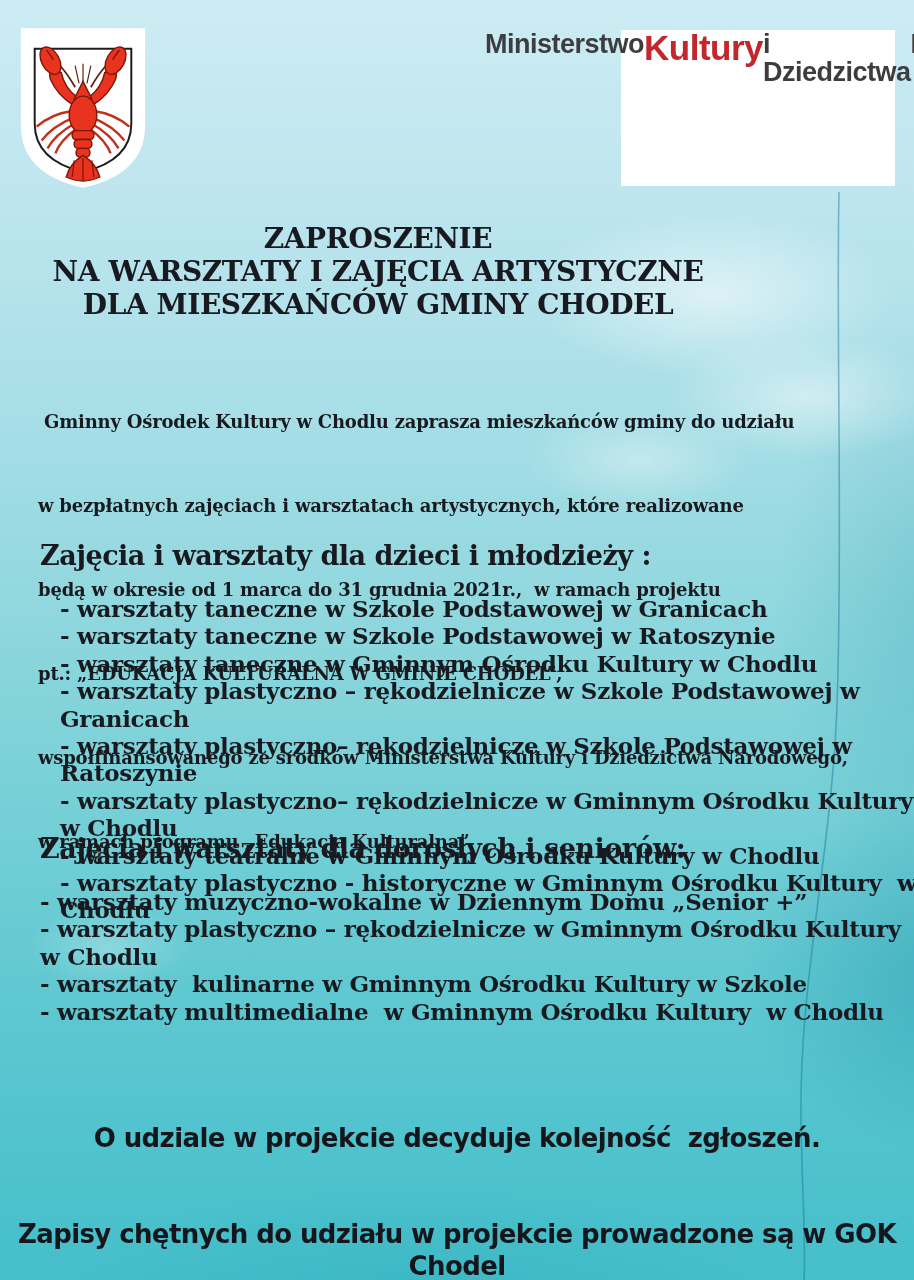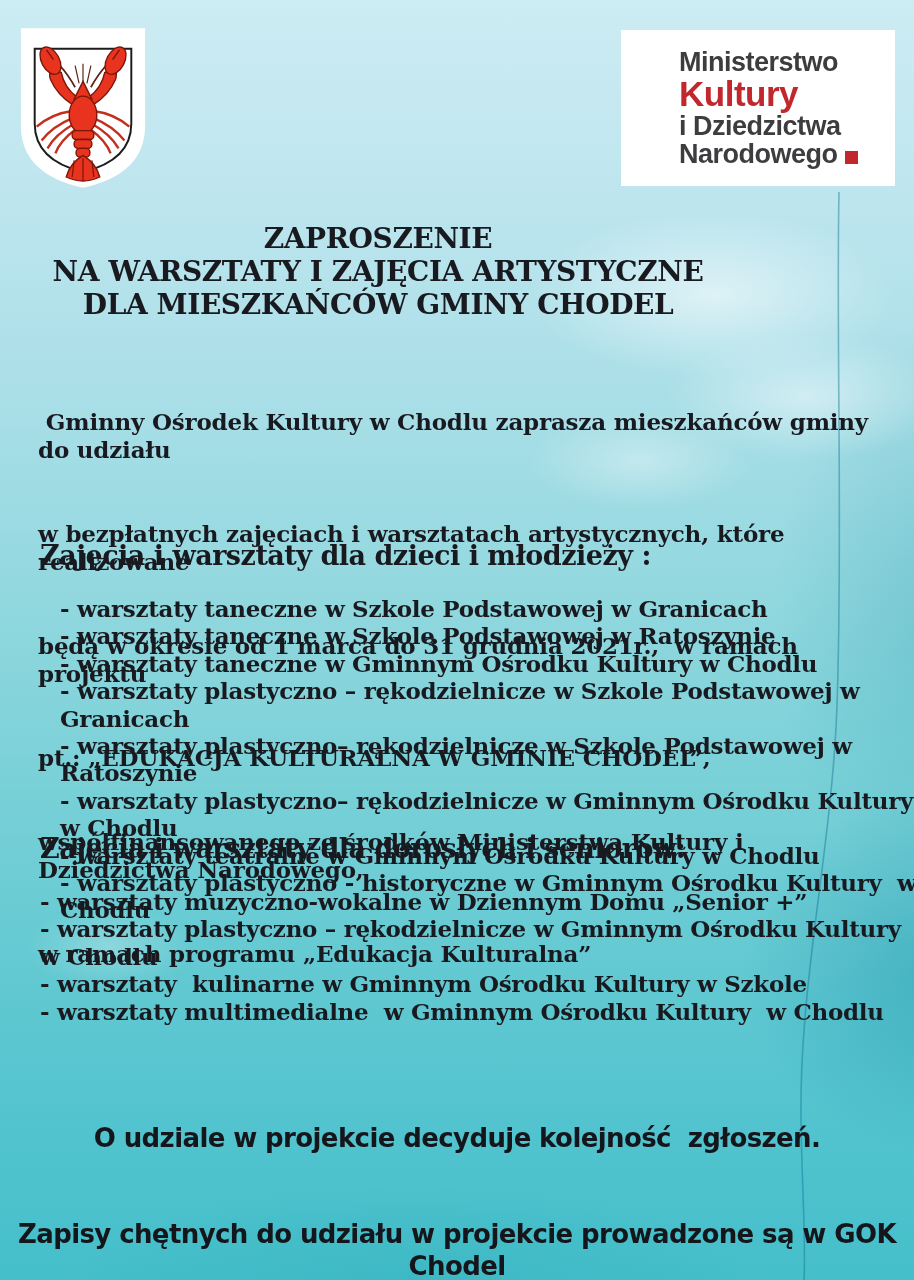--- a/index.html
+++ b/index.html
@@ -27,21 +27,21 @@
       radial-gradient(ellipse 500px 160px at 45% 101%, rgba(28,160,175,0.22), rgba(28,160,175,0) 70%);
   }
   .crack { position: absolute; inset: 0; pointer-events: none; }
 
   
   .crest { position: absolute; left: 14px; top: 24px; width: 138px; height: 168px; }
 
   .ministry {
     position: absolute; left: 621px; top: 30px; width: 274px; height: 156px;
     background: #ffffff;
-    display: flex; flex-direction: column; justify-content: center;
+    display: flex; justify-content: center;
     padding-left: 58px;
     font-family: "Liberation Sans", sans-serif; font-weight: bold;
     line-height: 1.04; letter-spacing: -0.5px;
   }
   .ministry .m-line { color: #3d3d40; font-size: 27px; }
   .ministry .m-red  { color: #c1272d; font-size: 35px; }
   .ministry .m-last { display: flex; align-items: baseline; }
   .ministry .dot {
     width: 13px; height: 13px; background: #c1272d;
     margin-left: 7px; align-self: center; margin-top: 6px;
@@ -51,21 +51,21 @@
   .ink { color: #191a20; }
 
   .title-block {
     position: absolute; left: 0; top: 222px; width: 756px;
     text-align: center; font-weight: bold; letter-spacing: -0.4px;
     font-size: 28px; line-height: 33px;
   }
 
   .intro {
     position: absolute; left: 38px; top: 352px; width: 850px;
-    font-weight: bold; font-size: 23px; line-height: 28px;
+    font-weight: bold; font-size: 18px; line-height: 28px;
     letter-spacing: -0.2px; white-space: pre-wrap;
   }
 
   .section-heading {
     position: absolute; left: 40px; width: 860px;
     font-weight: bold; font-size: 27px; letter-spacing: -0.5px;
     white-space: pre-wrap;
   }
   .heading-1 { top: 540px; }
   .heading-2 { top: 833px; }

